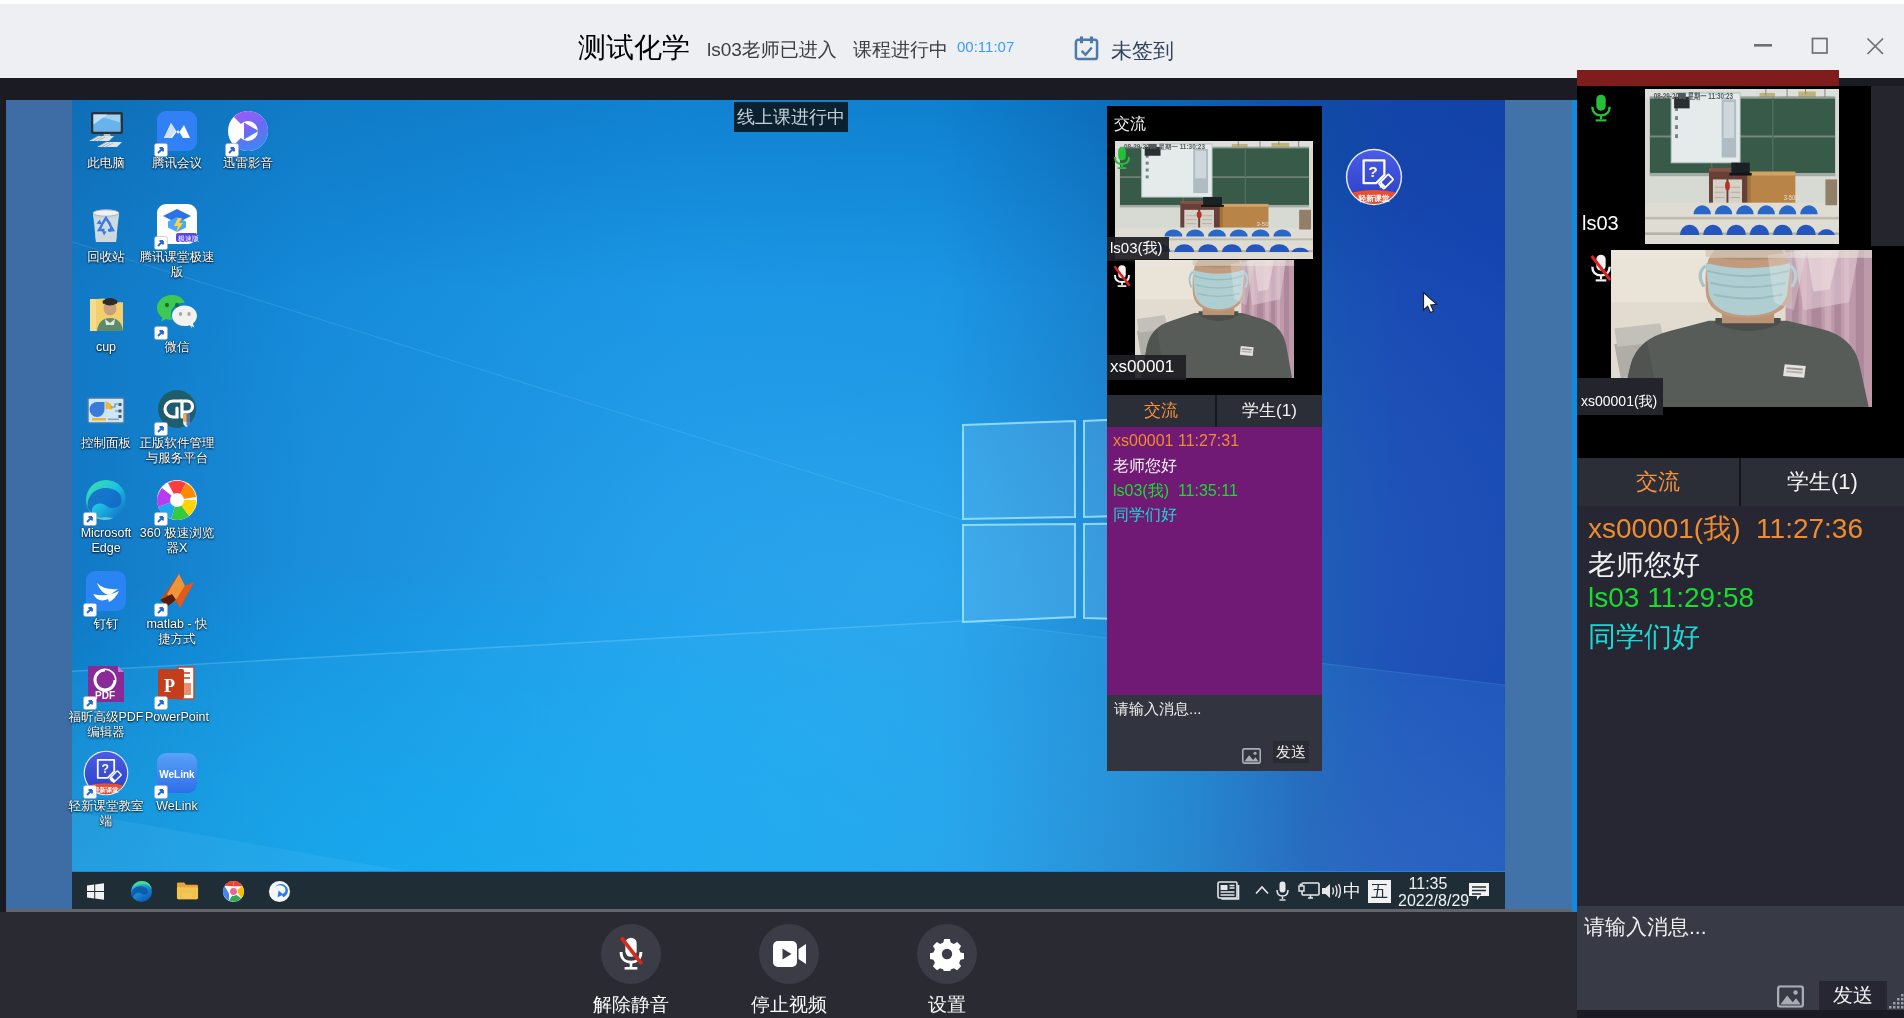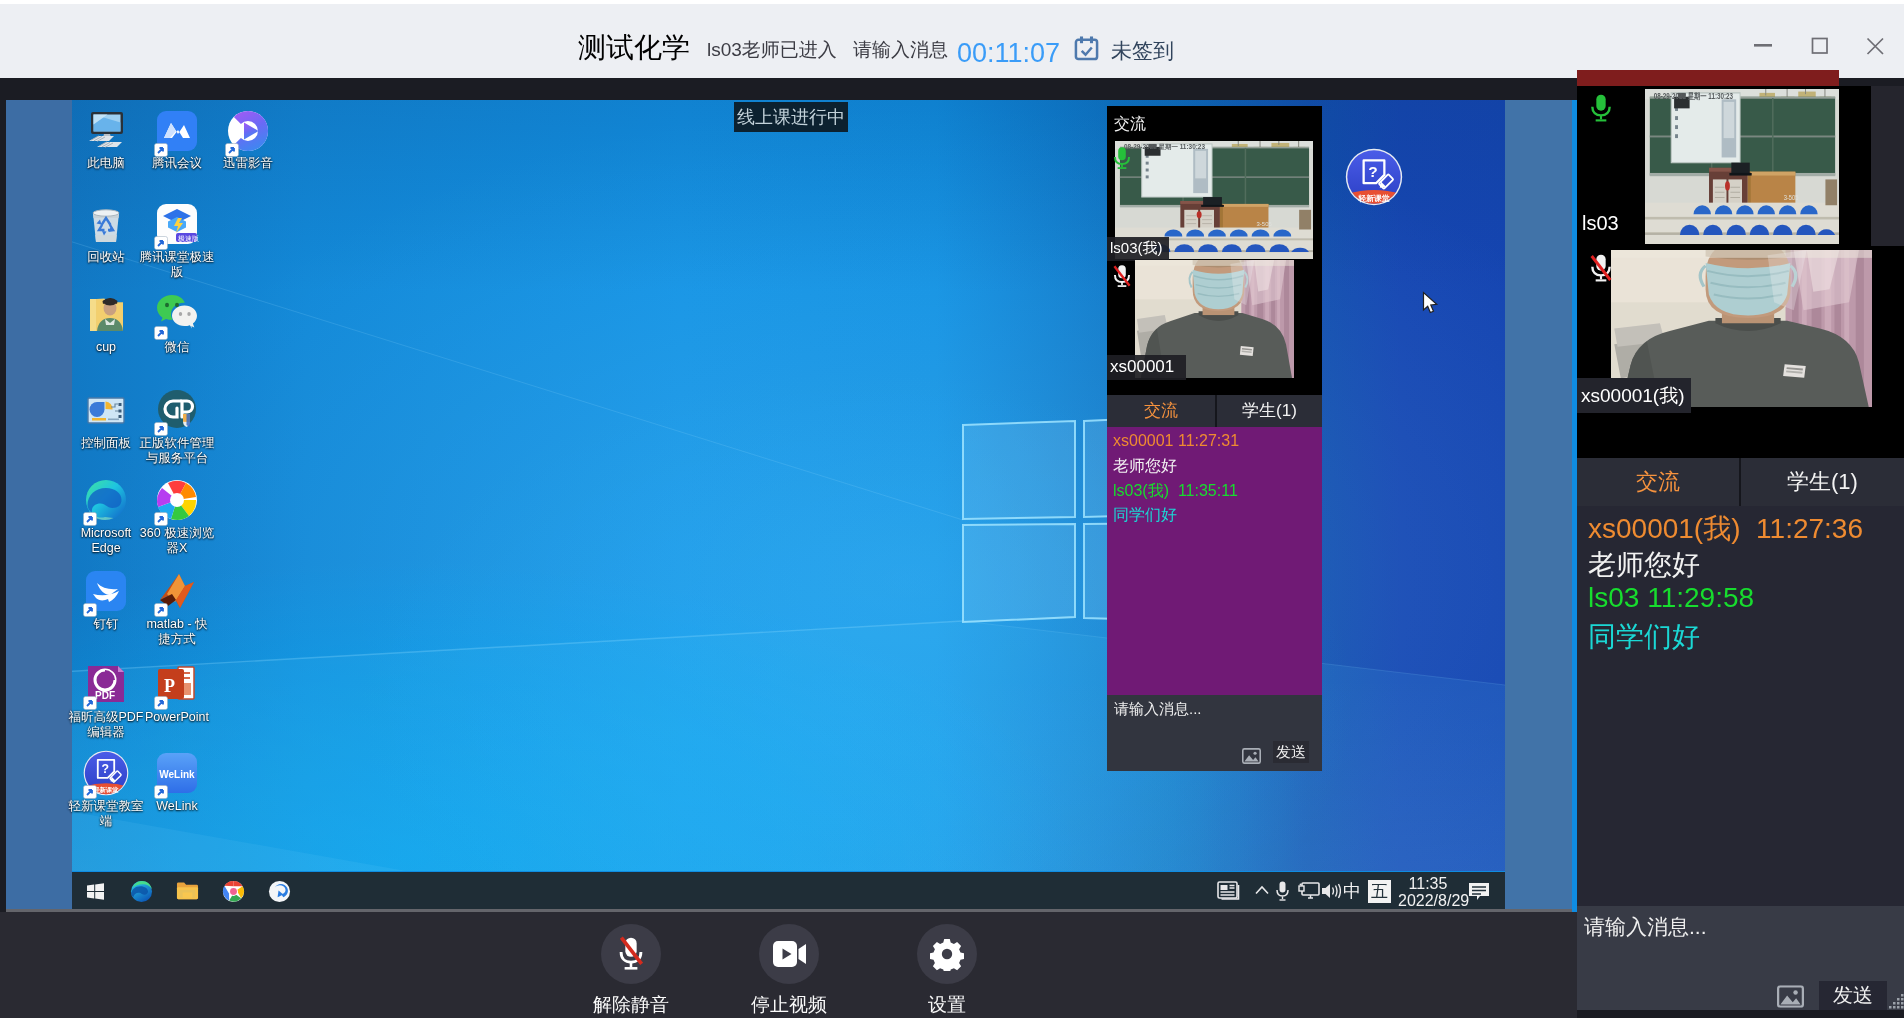--- a/index.html
+++ b/index.html
@@ -4,21 +4,21 @@
 <style>
 *{margin:0;padding:0;box-sizing:border-box}
 html,body{width:1904px;height:1018px;overflow:hidden}
 body{position:relative;background:#1b1c23;font-family:"Liberation Sans",sans-serif}
 .abs{position:absolute}
 #topwhite{left:0;top:0;width:1904px;height:4px;background:#fff}
 #titlebar{left:0;top:4px;width:1904px;height:74px;background:#edeff3}
 #titlebar .t1{position:absolute;left:578px;top:25px;font-size:28px;color:#000000}
 #titlebar .t2{position:absolute;left:707px;top:33px;font-size:19px;color:#3c3c44}
 #titlebar .t3{position:absolute;left:853px;top:33px;font-size:19px;color:#3c3c44}
-#titlebar .t4{position:absolute;left:957px;top:34px;font-size:27px;color:#3a9cf8}
+#titlebar .t4{position:absolute;left:957px;top:34px;font-size:15px;color:#3a9cf8}
 #titlebar .t5{position:absolute;left:1111px;top:33px;font-size:21px;color:#31445c}
 .winbtn{position:absolute;top:0;width:46px;height:74px}
 #desktop{left:6px;top:100px;width:1770px;height:812px;overflow:hidden;background:#0f8ce2}
 #leftband{left:0;top:0;width:66px;height:809px;background:#3d6da4}#rightband{left:1499px;top:0;width:67px;height:809px;background:#4173a8}#bottomline{left:0;top:809px;width:1566px;height:3px;background:#64656b}
 #taskbar{left:66px;top:772px;width:1433px;height:37px;background:#1f2d36}
 #classbadge{left:728px;top:2px;width:114px;height:30px;background:#0c2130;color:#c3d2da;font-size:18px;text-align:center;line-height:30px;white-space:nowrap}
 #fpanel{left:1101px;top:6px;width:215px;height:665px;background:#000}
 #sidebar{left:1577px;top:70px;width:262px;height:940px;background:#7f1d1d}
 #bottombar{left:0;top:912px;width:1577px;height:106px;background:#2a2a32}
 .ctlbtn{position:absolute;top:12px;width:60px;height:60px;border-radius:50%;background:#3c3c47}
@@ -211,21 +211,21 @@
         </g>
   <text x="28" y="51" font-size="7.5" fill="#fff" text-anchor="middle" font-family="Liberation Sans" font-weight="bold">轻新课堂</text>
 </symbol>
 
 </defs>
 </svg>
 <div class="abs" id="topwhite"></div>
 <div class="abs" id="titlebar">
   <span class="t1">测试化学</span>
   <span class="t2">ls03老师已进入</span>
-  <span class="t3">请输入消息</span>
+  <span class="t3">课程进行中</span>
   <span class="t4">00:11:07</span>
   <svg class="abs" style="left:1074px;top:32px" width="25" height="25" viewBox="0 0 26 26">
       <rect x="2" y="4" width="22" height="20" rx="2.5" fill="none" stroke="#4e79ad" stroke-width="2.6"></rect>
       <rect x="6.2" y="0.5" width="3.2" height="7" fill="#4e79ad"></rect>
       <rect x="16.6" y="0.5" width="3.2" height="7" fill="#4e79ad"></rect>
       <path d="M8 15.5l4 4 6.5-7.5" fill="none" stroke="#4e79ad" stroke-width="2.6"></path>
     </svg>
   <span class="t5">未签到</span>
   <svg class="winbtn" style="left:1740px" viewBox="0 0 46 74">
       <rect x="14" y="40" width="18" height="2.6" fill="#6e6e74"></rect>
@@ -634,21 +634,21 @@
     </svg>
   <div class="abs" style="left:5px;top:142px;color:#fff;font-size:20px">ls03</div>
   <div class="abs" style="left:34px;top:180px;width:261px;height:157px">
     <svg width="261" height="157" viewBox="0 0 160 120" preserveAspectRatio="none">
         <use href="#webcam"></use>
       </svg>
   </div>
   <svg class="abs" style="left:8px;top:182px" width="32" height="32" viewBox="0 0 24 24">
       <use href="#micoff"></use>
     </svg>
-  <div class="abs" style="left:0px;top:308px;background:#23242c;color:#fff;font-size:19px;padding:5px 6px 4px 4px">xs00001(我)</div>
+  <div class="abs" style="left:0px;top:308px;background:#23242c;color:#fff;font-size:14px;padding:15px 6px 4px 4px">xs00001(我)</div>
   <div class="abs" style="left:0;top:388px;width:327px;height:48px;background:#2b2d37">
     <div class="abs" style="left:0;top:0;width:162px;height:48px;text-align:center;line-height:48px;font-size:22px;color:#f5923e">交流</div>
     <div class="abs" style="left:162px;top:0;width:2px;height:48px;background:#15161c"></div>
     <div class="abs" style="left:164px;top:0;width:163px;height:48px;text-align:center;line-height:48px;font-size:22px;color:#f2f2f2">学生(1)</div>
   </div>
   <div class="abs" style="left:0;top:436px;width:327px;height:400px;background:#262733;font-size:28px">
     <div class="abs" style="left:11px;top:4px;color:#ef8b31">xs00001(我)&nbsp;&nbsp;11:27:36</div>
     <div class="abs" style="left:11px;top:40px;color:#f2f2f2">老师您好</div>
     <div class="abs" style="left:11px;top:76px;color:#17dd2e">ls03 11:29:58</div>
     <div class="abs" style="left:11px;top:112px;color:#1bd8d5">同学们好</div>

